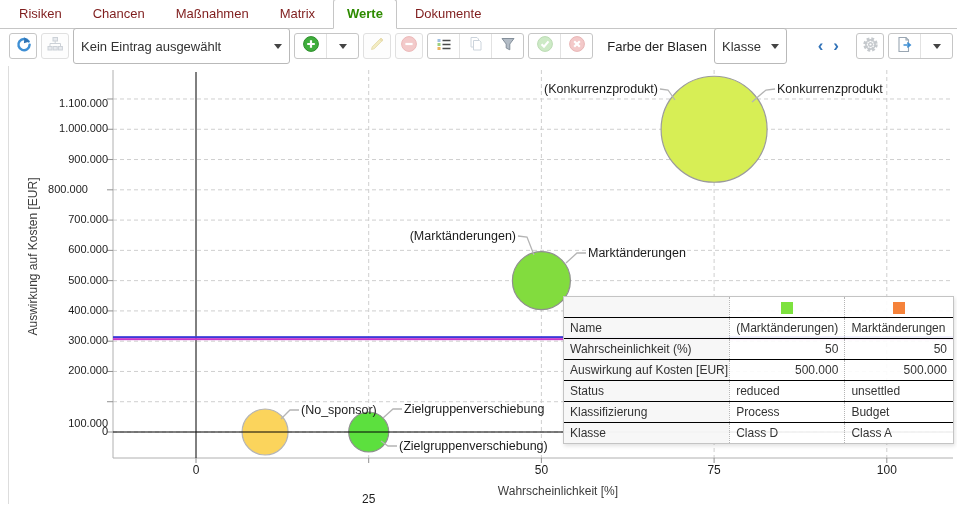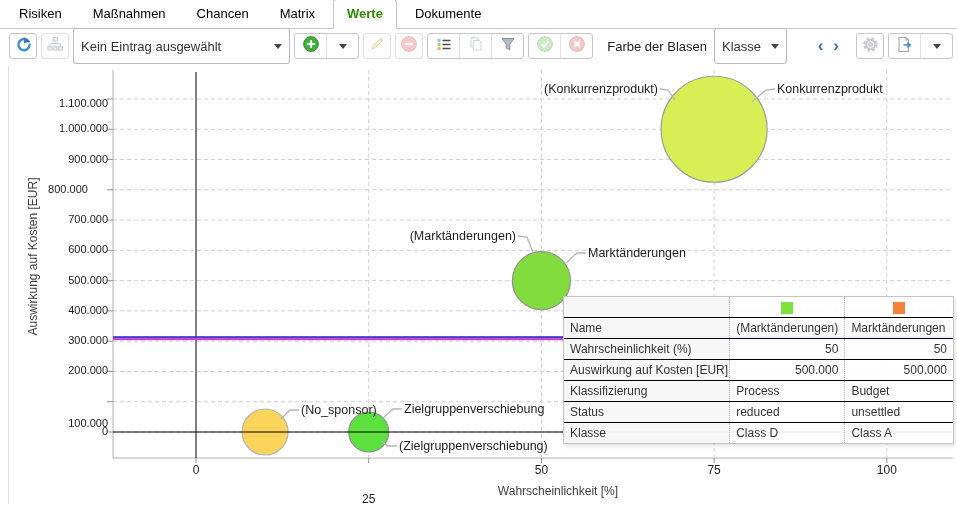--- a/index.html
+++ b/index.html
@@ -2,21 +2,21 @@
 <html><head>
 <meta charset="utf-8">
 <style>
   html,body{margin:0;padding:0;background:#fff;}
   .app{position:relative;width:957px;height:513px;background:#fff;overflow:hidden;
        font-family:"Liberation Sans",sans-serif;-webkit-font-smoothing:antialiased;}
 
   
   .tabbar{position:absolute;top:0;left:0;right:0;height:29px;border-bottom:1px solid #c6c6c6;
           display:flex;align-items:flex-end;padding-left:6px;background:#fff;box-sizing:border-box;}
-  .tab{padding:6px 13px 7px;font-size:13px;color:#000000;margin-right:5px;white-space:nowrap;}
+  .tab{padding:6px 13px 7px;font-size:13px;color:#7f1d1d;margin-right:5px;white-space:nowrap;}
   .tab.active{color:#2e8b00;font-weight:bold;border:1px solid #c6c6c6;border-bottom:1px solid #fff;
               border-radius:3px 3px 0 0;margin-bottom:-1px;background:#fff;}
 
   
   .toolbar{position:absolute;top:30px;left:0;right:0;height:32px;display:flex;align-items:center;
            padding:0 0 0 9px;box-sizing:border-box;}
   .tb-btn{height:26px;min-width:28px;border:1px solid #c6c6c6;border-radius:3px;background:#fff;
           display:inline-flex;align-items:center;justify-content:center;margin-right:4px;box-sizing:border-box;}
   .tb-btn.disabled{border-color:#e0e0e0;background:#fdfdfd;}
   .tb-group{display:inline-flex;border:1px solid #c6c6c6;border-radius:3px;height:26px;background:#fff;
@@ -55,22 +55,22 @@
   .tooltip td.sw{text-align:center;}
   .swatch{display:inline-block;width:12px;height:12px;vertical-align:middle;}
 </style>
 </head>
 <body>
 
 <div class="app">
 
   <div class="tabbar">
       <div class="tab">Risiken</div>
+      <div class="tab">Chancen</div>
       <div class="tab">Maßnahmen</div>
-      <div class="tab">Chancen</div>
       <div class="tab">Matrix</div>
       <div class="tab active">Werte</div>
       <div class="tab">Dokumente</div>
     </div>
 
   <div class="toolbar">
     <div class="tb-btn">
       <span>
         <svg width="17" height="17" viewBox="0 0 17 17">
             <path d="M13.6 5.4 A5.6 5.6 0 1 0 14.6 8.8" fill="none" stroke="#3e8fd4" stroke-width="2.5" stroke-linecap="round"></path>
@@ -312,30 +312,30 @@
               <td class="lbl">Wahrscheinlichkeit (%)</td>
               <td class="v num">50</td>
               <td class="v num">50</td>
             </tr>
             <tr>
               <td class="lbl">Auswirkung auf Kosten [EUR]</td>
               <td class="v num">500.000</td>
               <td class="v num">500.000</td>
             </tr>
             <tr>
+              <td class="lbl">Status</td>
+              <td class="v">reduced</td>
+              <td class="v">unsettled</td>
+            </tr>
+            <tr>
               <td class="lbl">Klassifizierung</td>
               <td class="v">Process</td>
               <td class="v">Budget</td>
             </tr>
             <tr>
-              <td class="lbl">Status</td>
-              <td class="v">reduced</td>
-              <td class="v">unsettled</td>
-            </tr>
-            <tr>
               <td class="lbl">Klasse</td>
               <td class="v">Class D</td>
               <td class="v">Class A</td>
             </tr>
           </tbody>
         </table>
     </div>
   </div>
 </div>
 

